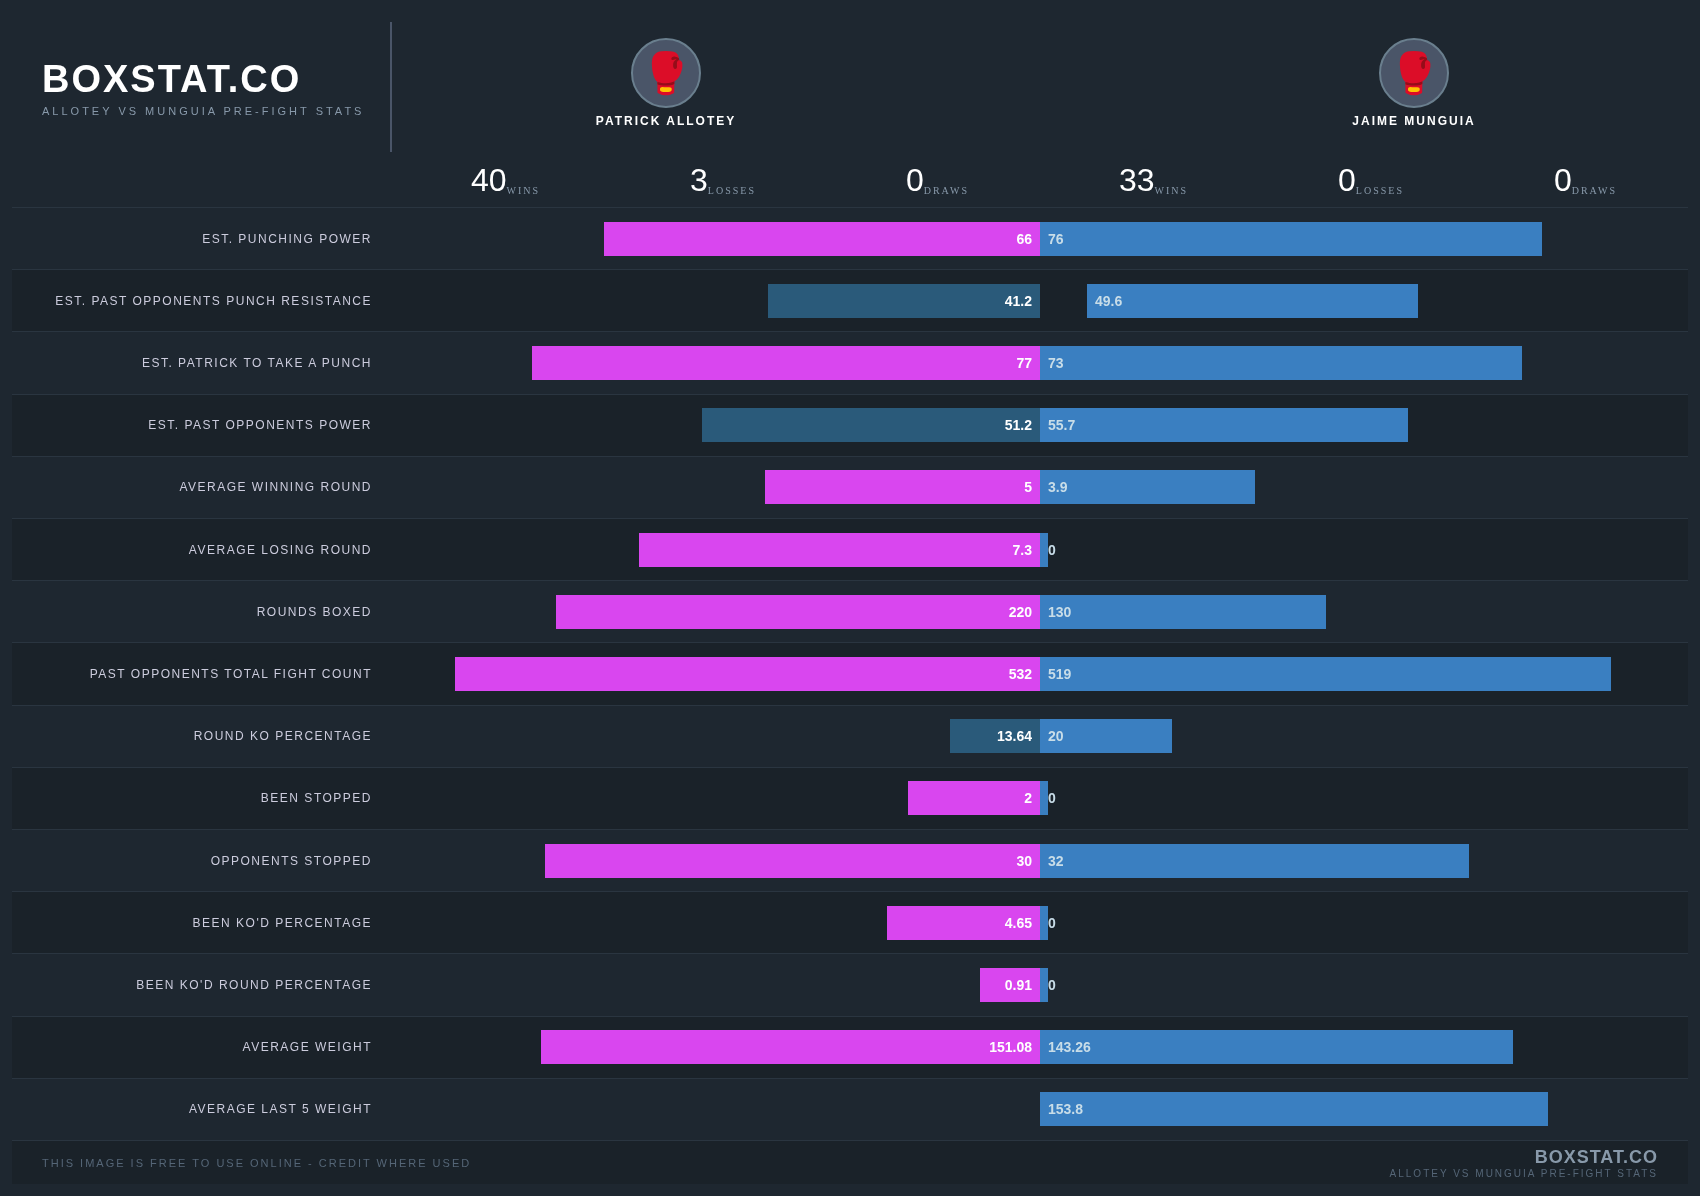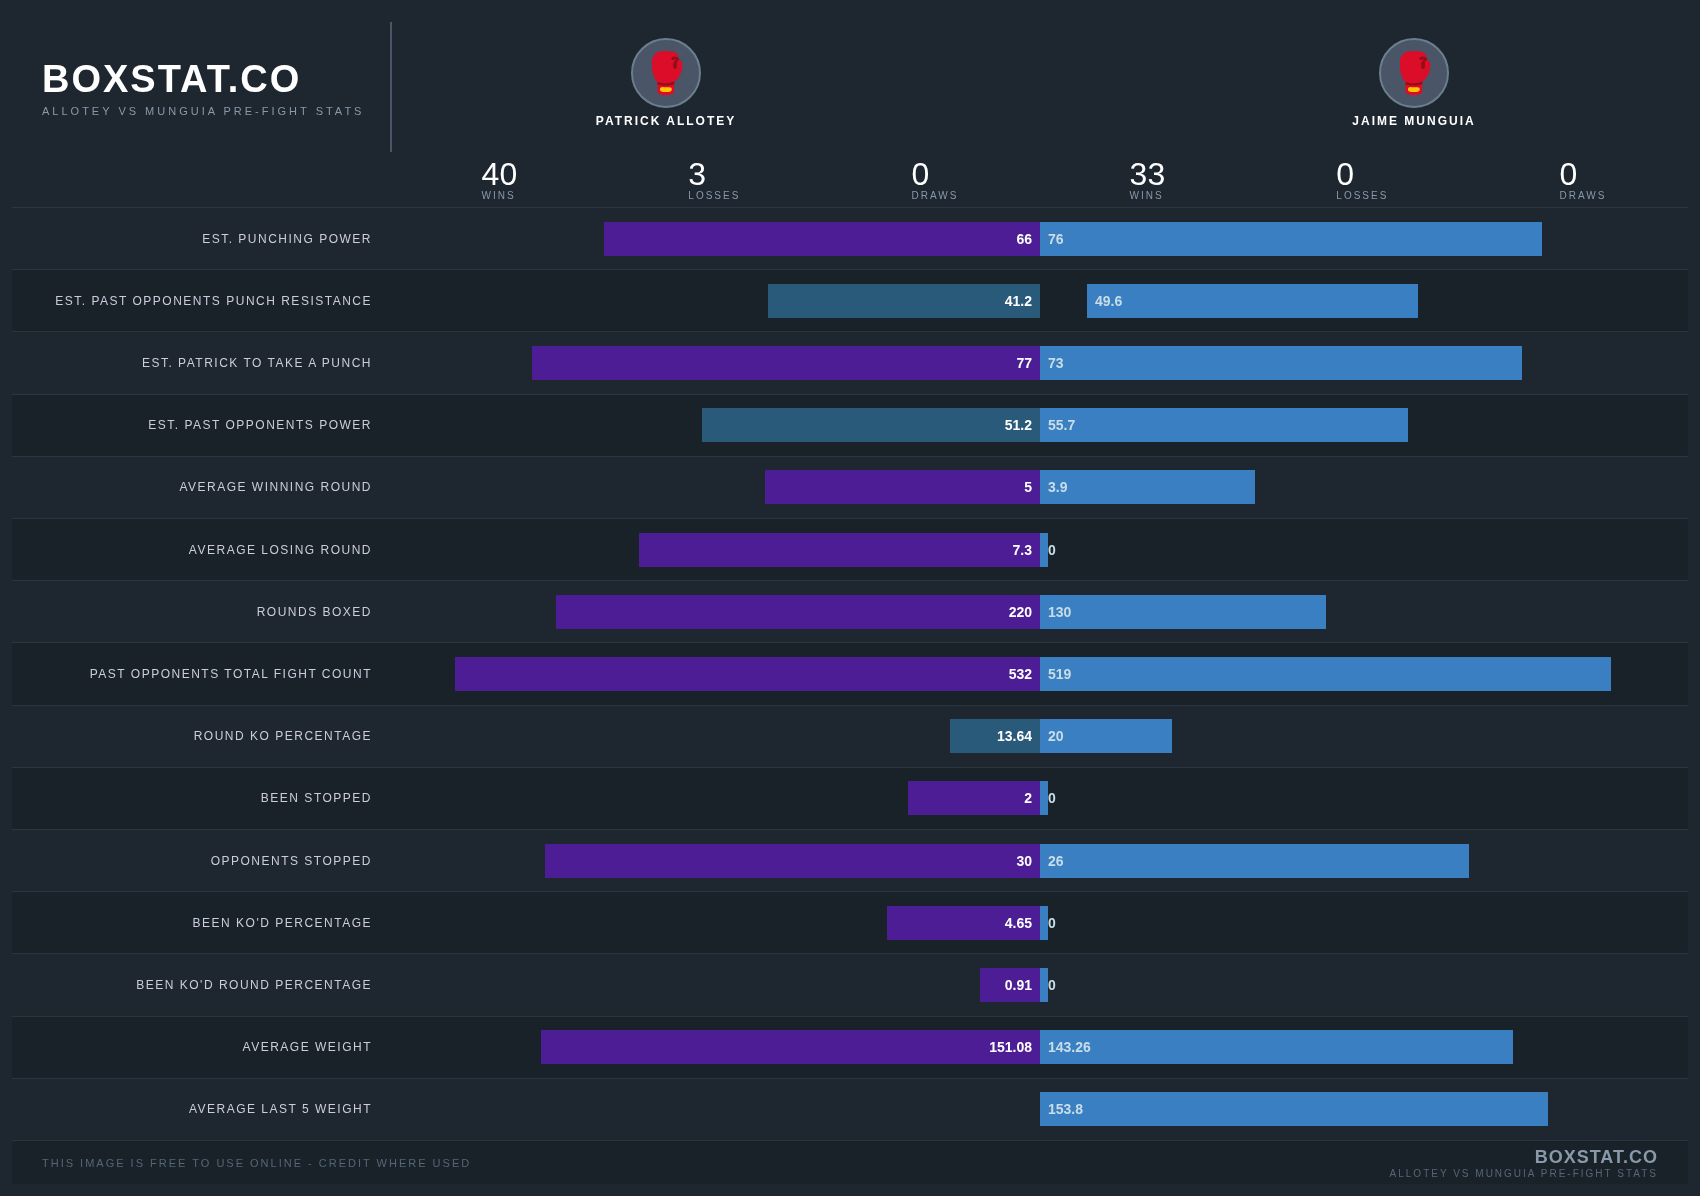--- a/index.html
+++ b/index.html
@@ -88,34 +88,35 @@
       width: 380px;
     }
     .record-section {
       flex: 1;
       display: flex;
       justify-content: space-around;
       align-items: center;
     }
     .record-item {
       display: flex;
-      flex-direction: column;
-      align-items: flex-start;
+      flex-direction: row;
+      align-items: flex-end;
       margin-left: 8px;
     }
     .record-value {
       font-size: 32px;
       font-weight: 300;
       color: #fff;
       line-height: 1;
     }
     .record-label {
       font-size: 10px;
       color: #8899aa;
       letter-spacing: 2px;
+      font-family: Liberation Serif, serif;
     }
     
     .stats-area {
       flex: 1;
       display: flex;
       flex-direction: column;
     }
     .stat-row {
       flex: 1;
       display: flex;
@@ -155,21 +156,21 @@
     .bar-left-container {
       width: 100%;
       height: 100%;
       display: flex;
       align-items: center;
       justify-content: flex-end;
       position: relative;
     }
     .bar-left {
       height: 34px;
-      background: #4c1d95;
+      background: #d946ef;
       display: flex;
       align-items: center;
       justify-content: flex-end;
       padding-right: 8px;
       position: absolute;
       right: 0;
     }
     .bar-left-value {
       font-size: 14px;
       color: #fff;
@@ -499,21 +500,21 @@
       <div class="left-bars">
         <div class="bar-left-container">
           <div class="bar-left " style="width:495px;">
             <span class="bar-left-value">30</span>
           </div>
         </div>
       </div>
       <div class="right-bars">
         <div class="bar-right-container">
           <div class="bar-right " style="width:429px; min-width:0px;">
-            <span class="bar-right-value">26</span>
+            <span class="bar-right-value">32</span>
           </div>
         </div>
       </div>
     </div>
   </div>
       <div class="stat-row">
     <div class="stat-label">BEEN KO'D PERCENTAGE</div>
     <div class="stat-bars">
       <div class="left-bars">
         <div class="bar-left-container">

